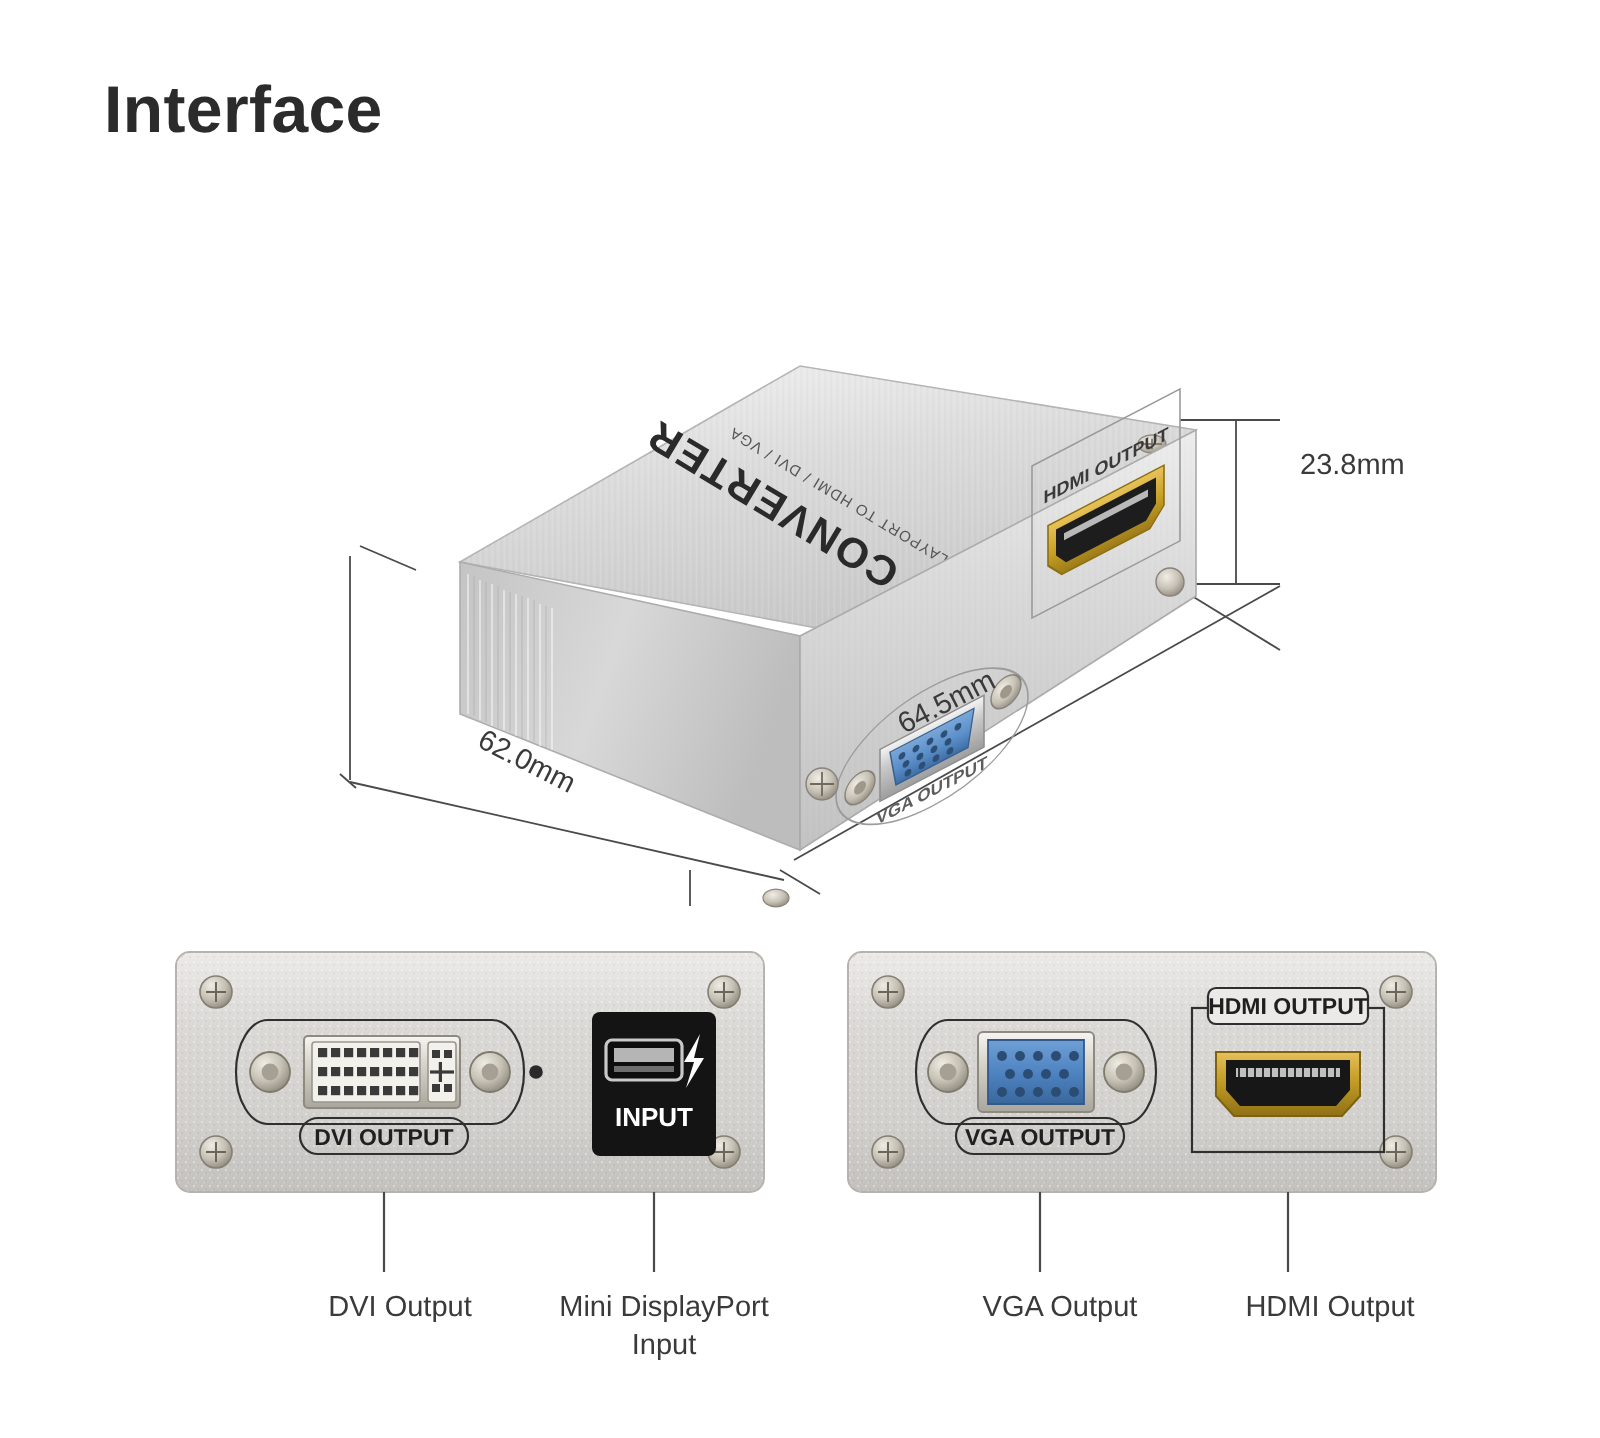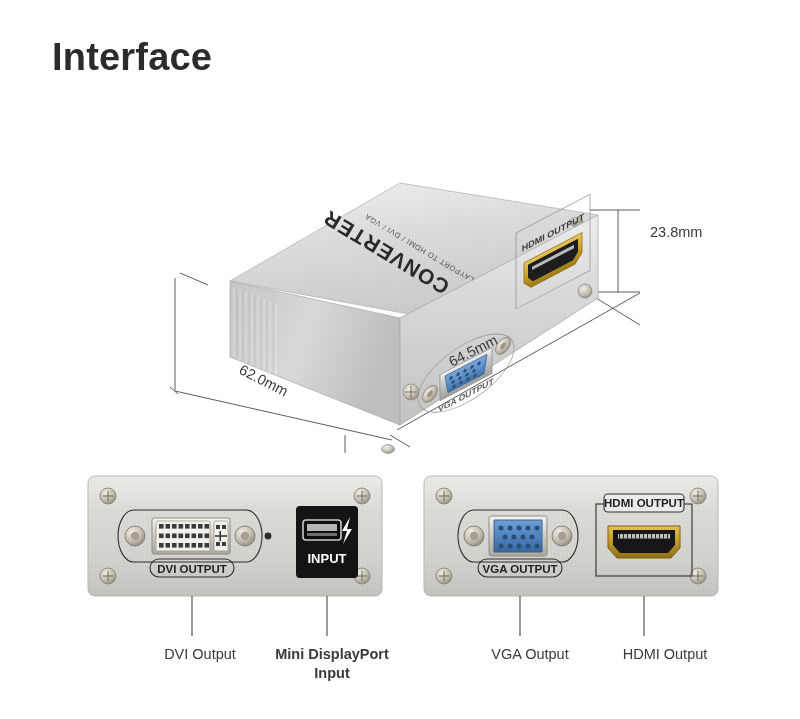--- a/index.html
+++ b/index.html
@@ -9,21 +9,21 @@
     font-family: "Liberation Sans", sans-serif;
     color: #333;
     position: relative;
     overflow: hidden;
   }
 
   
   .page-title {
     position: absolute;
     left: 52px; top: 36px;
-    font-size: 38px;
+    font-size: 33px;
     font-weight: bold;
     color: #2b2b2b;
     letter-spacing: .2px;
   }
 
   
   .hero { position: absolute; left: 0; top: 95px; width: 800px; height: 360px; }
   .hero svg { display: block; }
 
   
@@ -32,21 +32,21 @@
 
   .cap {
     position: absolute;
     font-size: 14.5px;
     color: #3a3a3a;
     text-align: center;
     line-height: 19px;
     white-space: pre-line;
   }
   .cap-dvi  { left: 140px; top: 645px; width: 120px; }
-  .cap-mdp  { left: 262px; top: 645px; width: 140px; font-weight: bold; }
+  .cap-mdp  { left: 262px; top: 645px; width: 140px; }
   .cap-vga  { left: 470px; top: 645px; width: 120px; }
   .cap-hdmi { left: 600px; top: 645px; width: 130px; }
 </style>
 </head>
 <body>
 
 <div class="page-title">Interface</div>
 
 <div class="hero">
 <svg width="800" height="360" viewBox="0 0 800 360" xmlns="http://www.w3.org/2000/svg">

